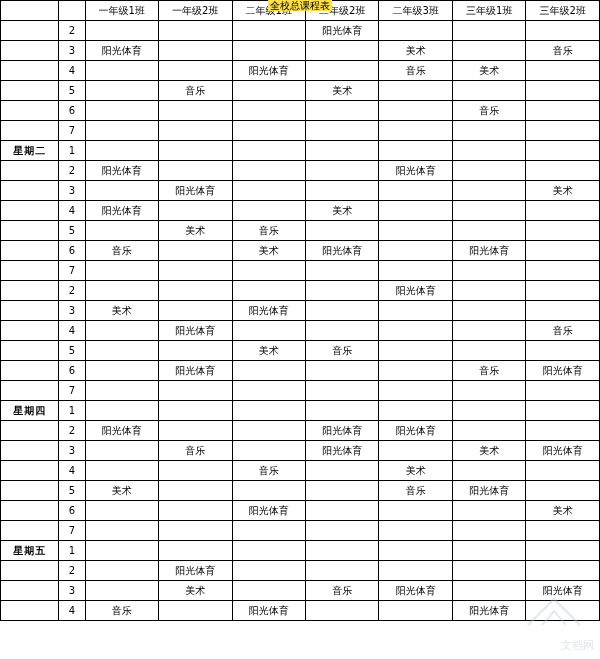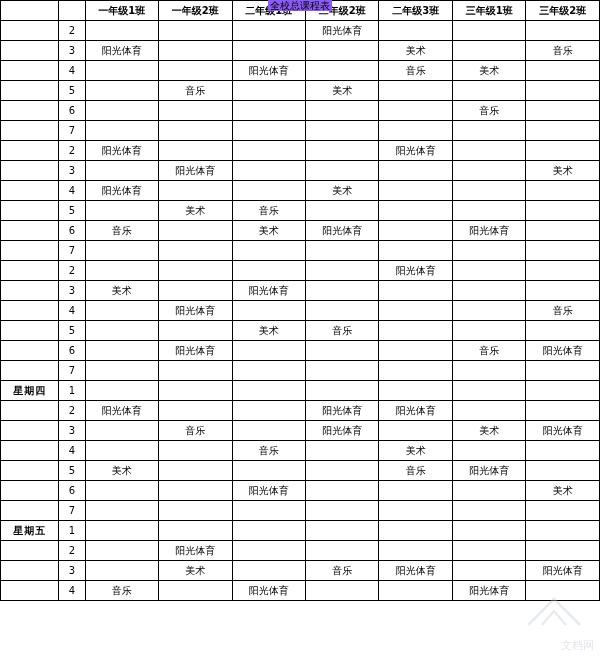--- a/index.html
+++ b/index.html
@@ -48,42 +48,42 @@
   td.day-cell {
     font-size: 11px;
     font-weight: bold;
     letter-spacing: 1px;
   }
   td.period-cell {
     font-size: 10px;
   }
   td.header-cell {
     font-size: 10.5px;
-    font-weight: bold;
+    font-weight: normal;
     height: 20px;
     line-height: 20px;
   }
   td.subject {
     font-size: 10px;
   }
   
   #title {
     position: absolute;
     top: 0px;
     left: 0;
     width: 600px;
     text-align: center;
     font-size: 10px;
     line-height: 11px;
     z-index: 5;
     pointer-events: none;
   }
   #title span {
     display: inline-block;
-    background: #8b5cf6;
+    background: #fde047;
     padding: 0 2px;
   }
   
   #watermark {
     position: absolute;
     right: 6px;
     bottom: 6px;
     width: 96px;
     height: 62px;
     opacity: 0.35;
@@ -200,20 +200,31 @@
           <td class="period-cell">7</td>
           <td class="subject"></td>
           <td class="subject"></td>
           <td class="subject"></td>
           <td class="subject"></td>
           <td class="subject"></td>
           <td class="subject"></td>
           <td class="subject"></td>
         </tr>
         <tr>
+          <td class="day-cell">星期二</td>
+          <td class="period-cell">1</td>
+          <td class="subject"></td>
+          <td class="subject"></td>
+          <td class="subject"></td>
+          <td class="subject"></td>
+          <td class="subject"></td>
+          <td class="subject"></td>
+          <td class="subject"></td>
+        </tr>
+        <tr>
           <td class="day-cell"></td>
           <td class="period-cell">2</td>
           <td class="subject">阳光体育</td>
           <td class="subject"></td>
           <td class="subject"></td>
           <td class="subject"></td>
           <td class="subject">阳光体育</td>
           <td class="subject"></td>
           <td class="subject"></td>
         </tr>

